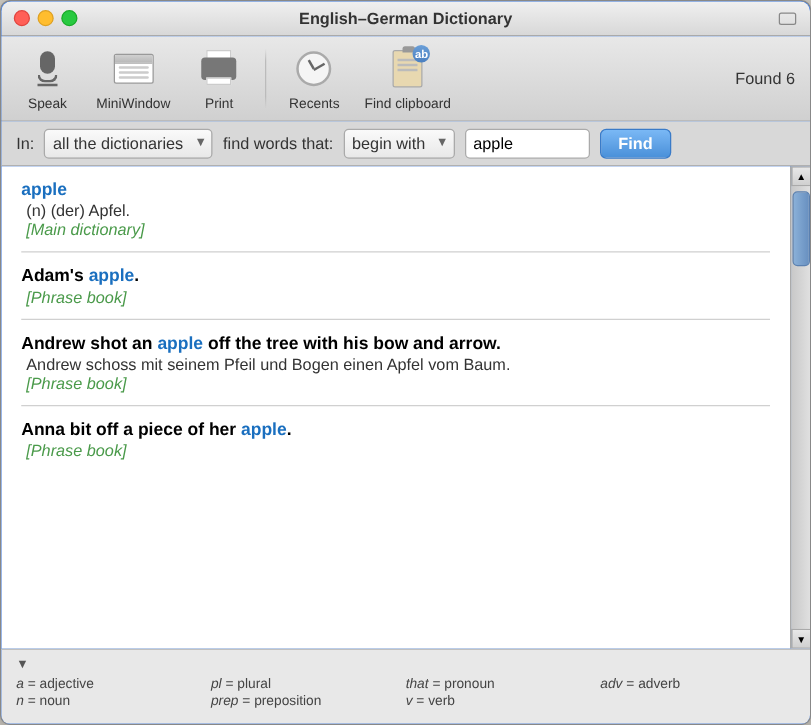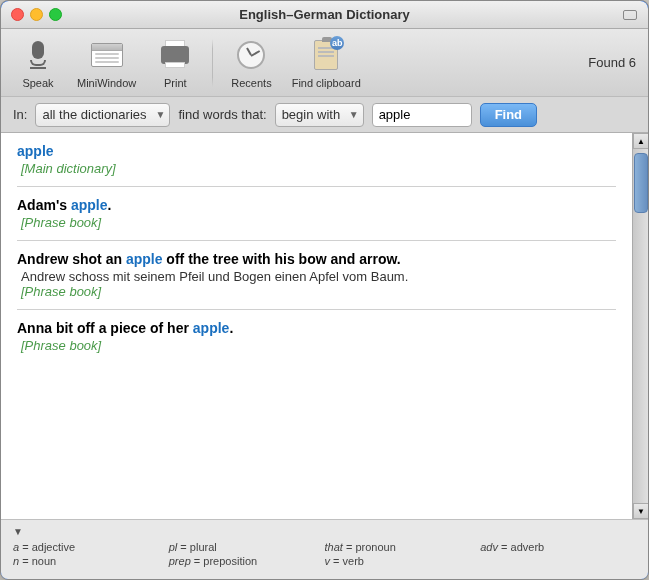--- a/index.html
+++ b/index.html
@@ -592,20 +592,21 @@
     <button class="find-btn">Find</button>
   </div>
 
   <div class="results-container">
     <div class="results-content">
 
       <div class="entry">
         <div class="entry-title">
           <span class="blue-word">apple</span>
         </div>
+        <div class="entry-body">(n) (der) Apfel.</div>
         <div class="entry-source">[Main dictionary]</div>
       </div>
 
       <hr class="entry-divider">
 
       <div class="entry">
         <div class="entry-title">
           <span class="normal-word">Adam's </span><span class="blue-word">apple</span><span class="normal-word">.</span>
         </div>
         <div class="entry-source">[Phrase book]</div>

